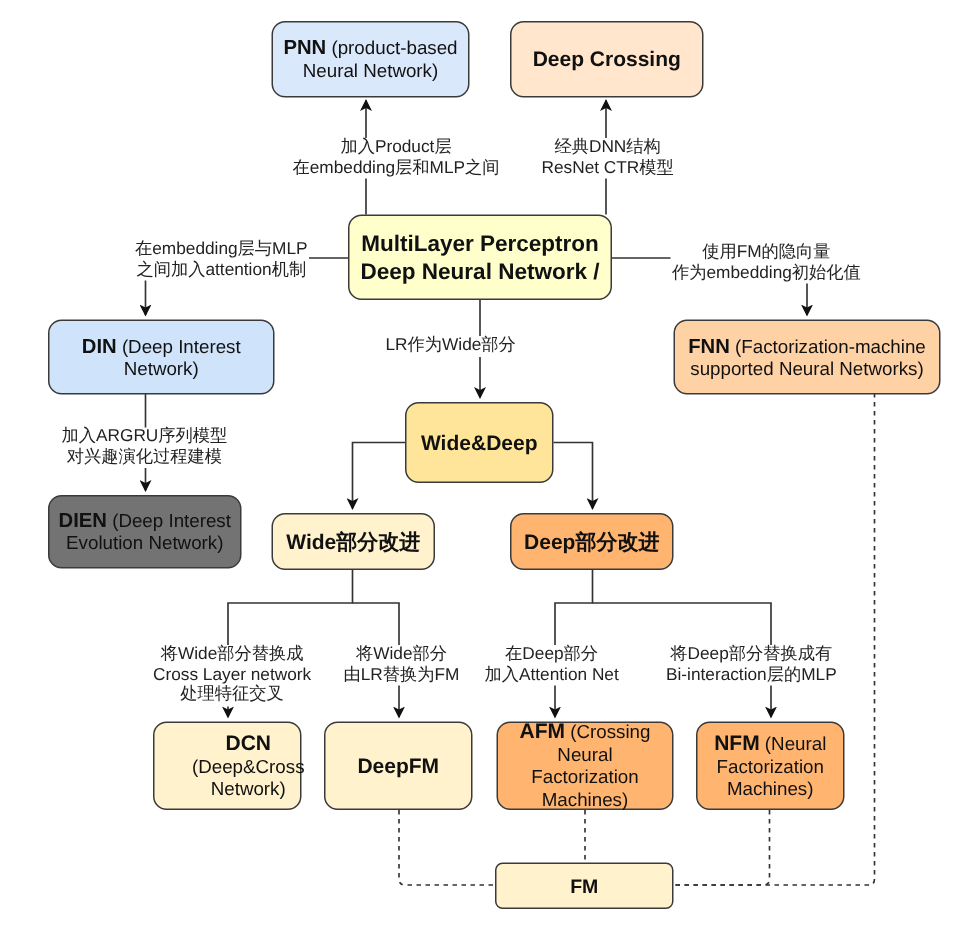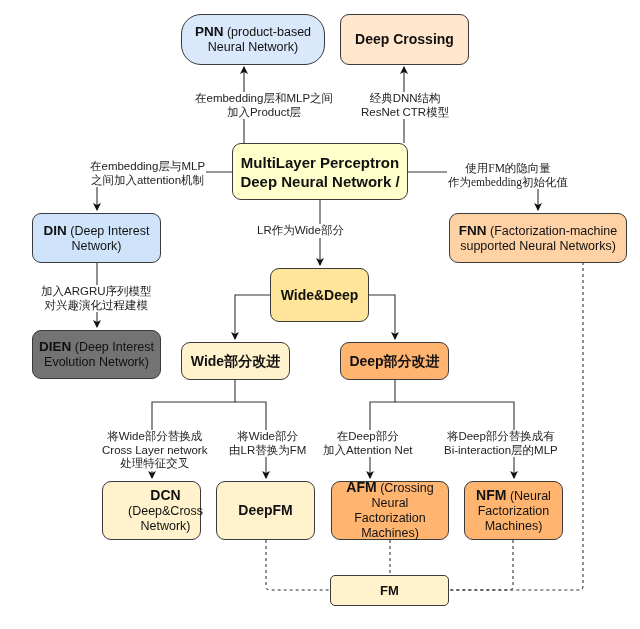--- a/index.html
+++ b/index.html
@@ -57,36 +57,36 @@
     <path d="M 395 402 L 514 402 L 514 478" marker-end="url(#arr)"></path>
   </g>
   <g stroke="#333" stroke-width="1.1" fill="none" stroke-dasharray="3,3">
     <path d="M 266 540 L 266 586 Q 266 590 270 590 L 330 590"></path>
     <path d="M 390 540 L 390 575"></path>
     <path d="M 513 540 L 513 586 Q 513 590 509 590 L 449 590"></path>
     <path d="M 583 262 L 583 586 Q 583 590 579 590 L 449 590"></path>
   </g>
 </svg>
 
-<div class="node blue" style="left:181px;top:14px;width:144px;height:51px;border-radius:20px;">
+<div class="node blue" style="left:181px;top:14px;width:132px;height:51px;">
   <div><b>PNN</b> <span>(product-based Neural Network)</span></div>
 </div>
 
 <div class="node peach" style="left:340px;top:14px;width:129px;height:51px;">
   <span class="big" style="font-size:14px;">Deep Crossing</span>
 </div>
 
 <div class="node cream" style="left:232px;top:143px;width:176px;height:57px;">
   <div class="big">
     <div>MultiLayer Perceptron</div>
     <div>Deep Neural Network /</div>
   </div>
 </div>
 
-<div class="node blue2" style="left:32px;top:213px;width:129px;height:50px;">
+<div class="node blue2" style="left:32px;top:213px;width:151px;height:50px;">
   <div style="padding:0 6px;"><b>DIN</b> <span>(Deep Interest Network)</span></div>
 </div>
 
 <div class="node lav" style="left:32px;top:330px;width:129px;height:49px;">
   <div><b>DIEN</b> <span>(Deep Interest Evolution Network)</span></div>
 </div>
 
 <div class="node peach2" style="left:449px;top:213px;width:178px;height:50px;">
   <div><b>FNN</b> <span>(Factorization-machine supported Neural Networks)</span></div>
 </div>
@@ -120,32 +120,32 @@
 
 <div class="node orange" style="left:464px;top:481px;width:99px;height:59px;">
   <div><b style="font-size:14px;">NFM</b> <span>(Neural Factorization Machines)</span></div>
 </div>
 
 <div class="node lcream" style="left:330px;top:575px;width:119px;height:31px;border-radius:5px;">
   <b style="font-size:13px;">FM</b>
 </div>
 
 <div class="lbl" style="left:194px;top:92px;">
+  <div>加入Product层</div>
   <div>在embedding层和MLP之间</div>
-  <div>加入Product层</div>
 </div>
 <div class="lbl" style="left:360px;top:92px;">
   <div>经典DNN结构</div>
   <div>ResNet CTR模型</div>
 </div>
 <div class="lbl" style="left:89px;top:160px;">
   <div>在embedding层与MLP</div>
   <div>之间加入attention机制</div>
 </div>
-<div class="lbl" style="left:447px;top:162px;font-family:Liberation Serif, serif;">
+<div class="lbl" style="left:447px;top:162px;">
   <div>使用FM的隐向量</div>
   <div>作为embedding初始化值</div>
 </div>
 <div class="lbl" style="left:256px;top:224px;">
   <div>LR作为Wide部分</div>
 </div>
 <div class="lbl" style="left:40px;top:285px;">
   <div>加入ARGRU序列模型</div>
   <div>对兴趣演化过程建模</div>
 </div>

